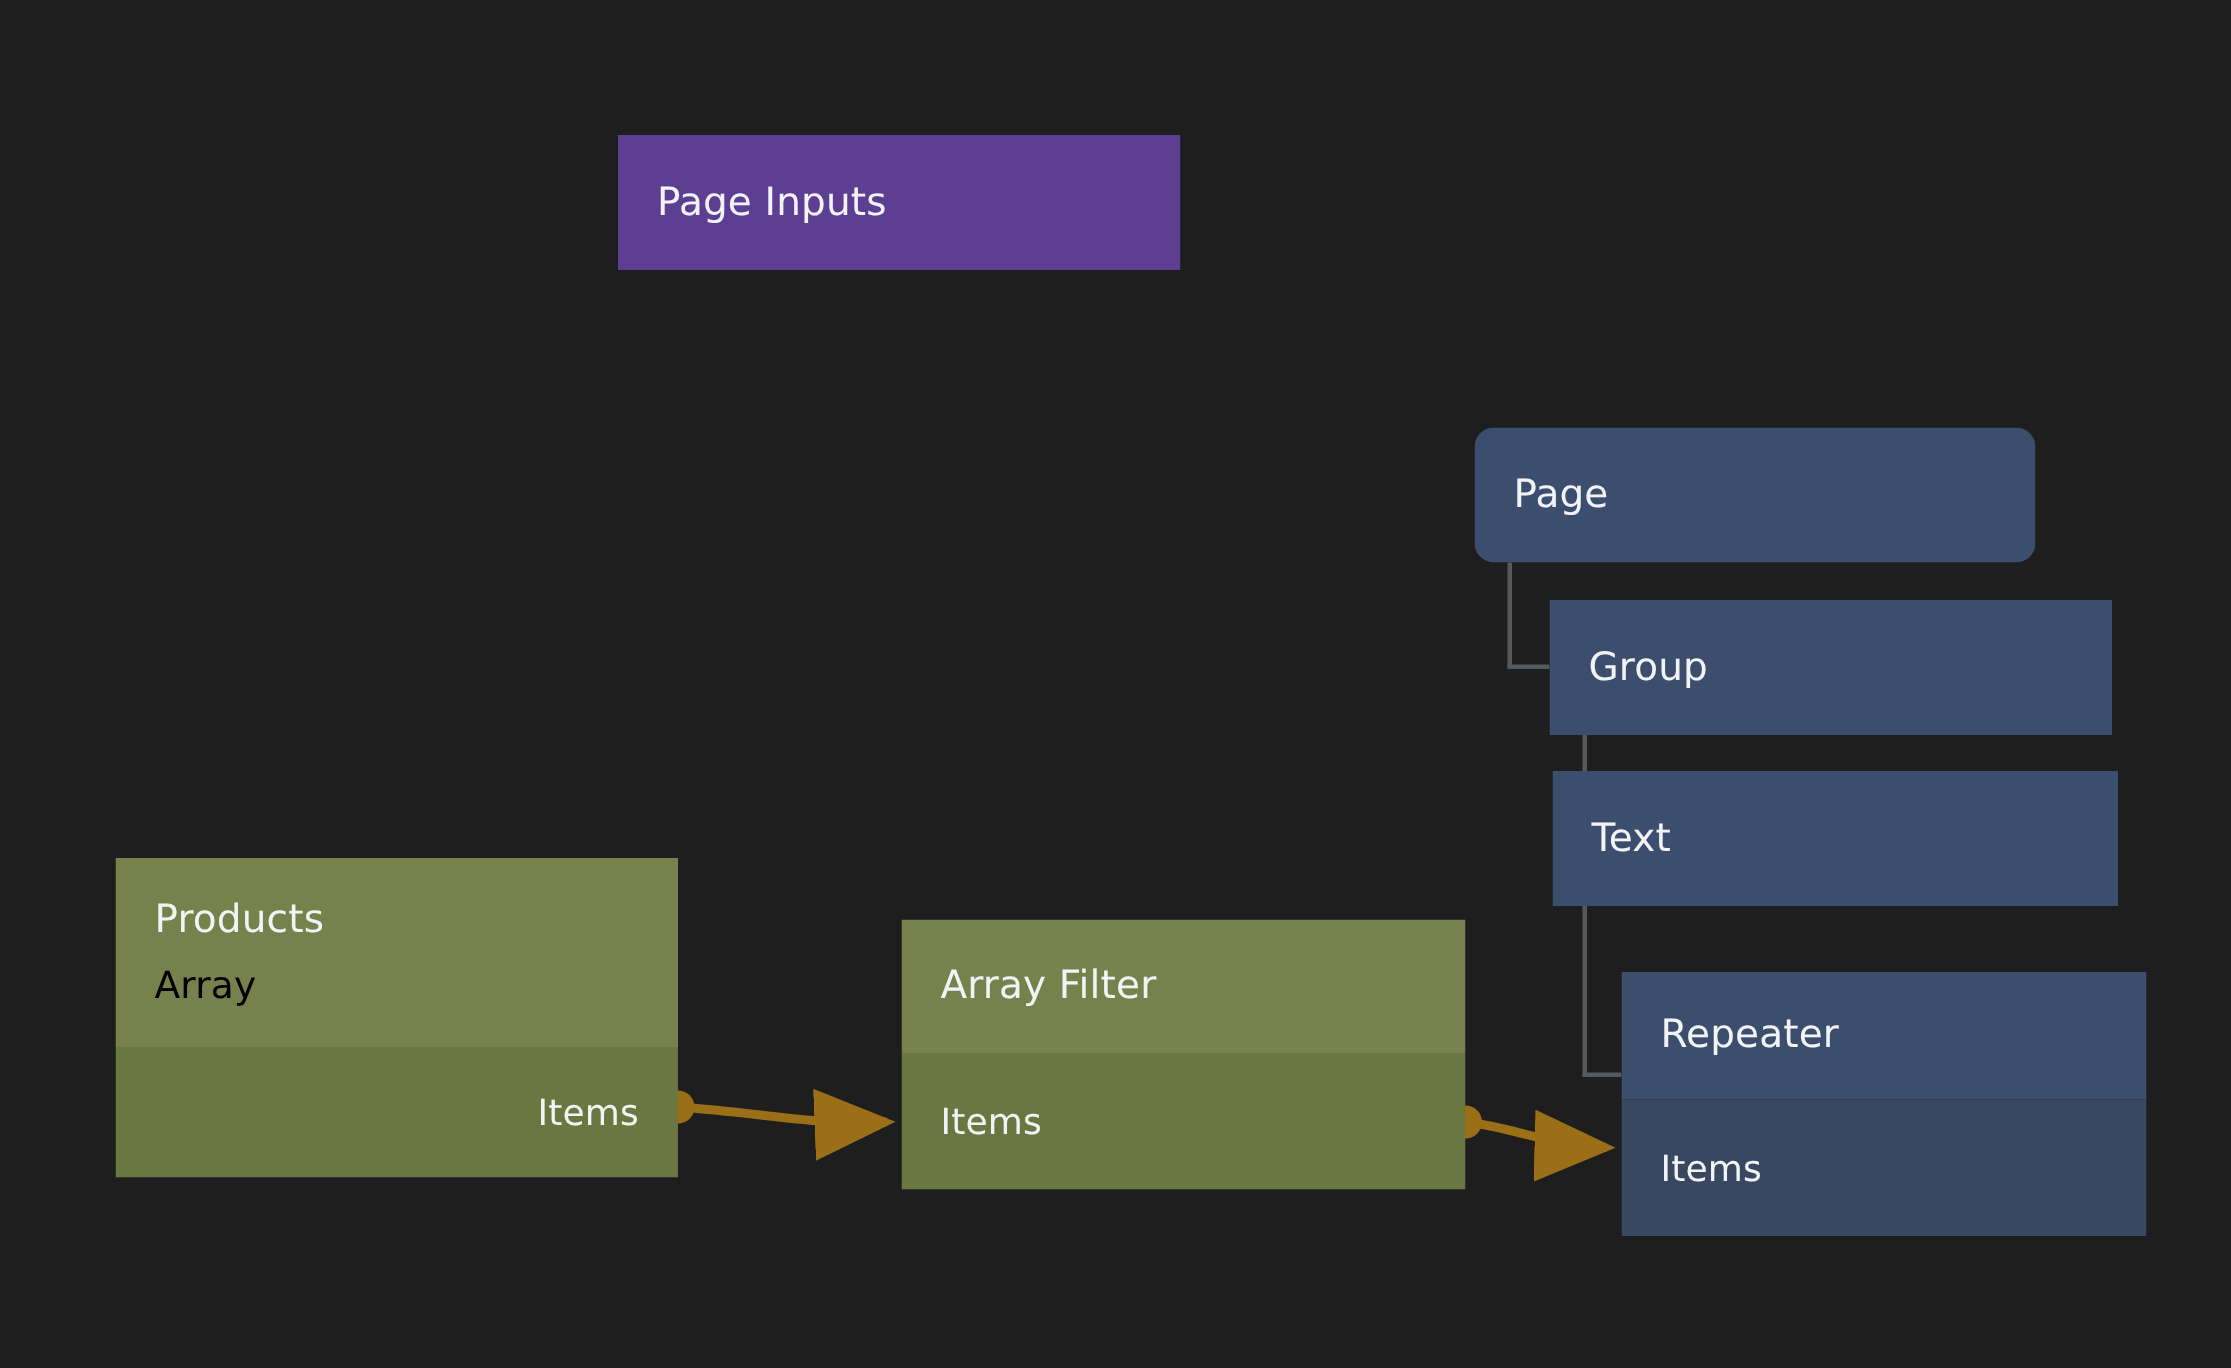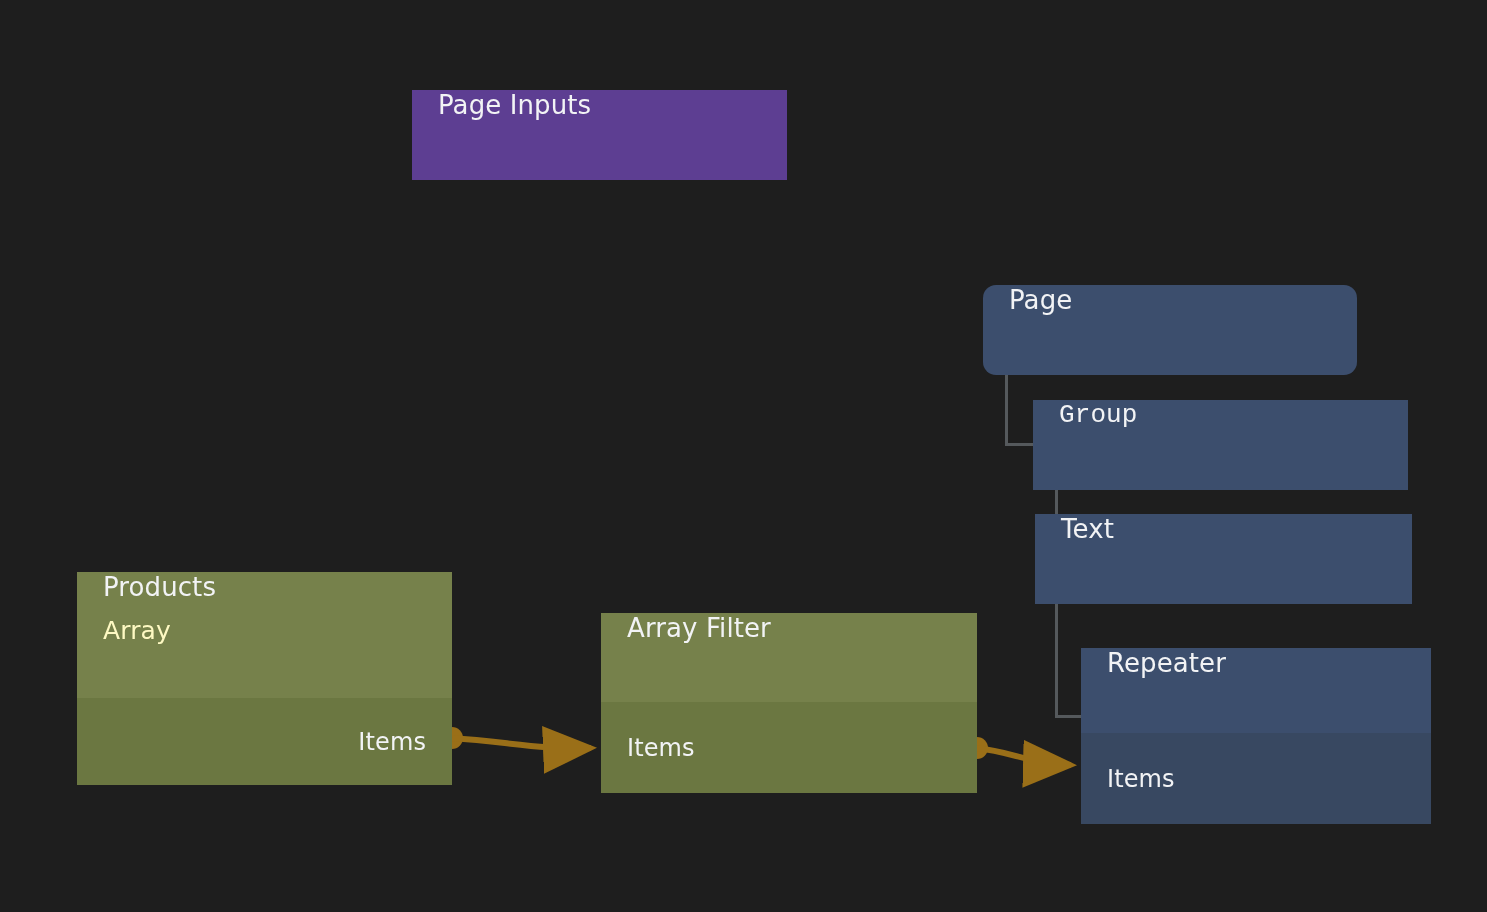--- a/index.html
+++ b/index.html
@@ -24,20 +24,21 @@
   .node {
     position: absolute;
     display: flex;
     flex-direction: column;
     overflow: hidden;
   }
 
   .node-header {
     display: flex;
     flex-direction: column;
+    justify-content: center;
     padding: 0 26px;
     flex: 0 0 auto;
   }
 
   .node-title {
     color: #f2f3f5;
     font-size: 26px;
     line-height: 1.18;
     letter-spacing: 0.1px;
     white-space: nowrap;
@@ -65,21 +66,21 @@
   }
 
   .port-row-out { justify-content: flex-end; }
   .port-row-in  { justify-content: flex-start; }
 
   
   .node-purple .node-header { background: #5d3e92; }
 
   .node-olive  .node-header { background: #76814b; gap: 13px; }
   .node-olive  .node-body   { background: #6b7741; }
-  .node-olive  .node-subtitle { color: #fef9c3; }
+  .node-olive  .node-subtitle { color: #000000; }
 
   .node-blue   .node-header { background: #3c4e6d; }
   .node-blue   .node-body   { background: #384861; }
 
   
   .tree-line {
     position: absolute;
     background: #55595c;
   }
 
@@ -146,21 +147,21 @@
       <span class="port-label">Items</span>
     </div>
   </div>
 
   <div class="node node-blue" style="left:983px; top:285px; width:374px; height:90px;border-radius:13px;">
     <div class="node-header" style="height:90px;">
       <div class="node-title">Page</div>
     </div>
   </div>
 
-  <div class="node node-blue" style="left:1033px; top:400px; width:375px; height:90px;font-family:Liberation Mono, monospace;">
+  <div class="node node-blue" style="left:1033px; top:400px; width:375px; height:90px;">
     <div class="node-header" style="height:90px;">
       <div class="node-title">Group</div>
     </div>
   </div>
 
   <div class="node node-blue" style="left:1035px; top:514px; width:377px; height:90px;">
     <div class="node-header" style="height:90px;">
       <div class="node-title">Text</div>
     </div>
   </div>

